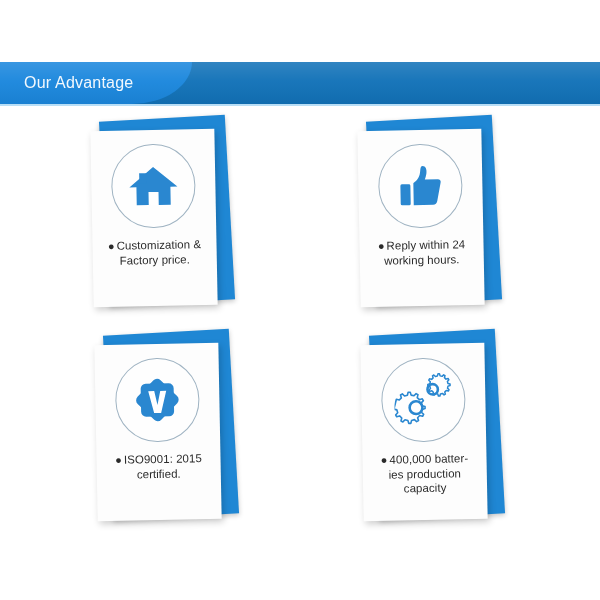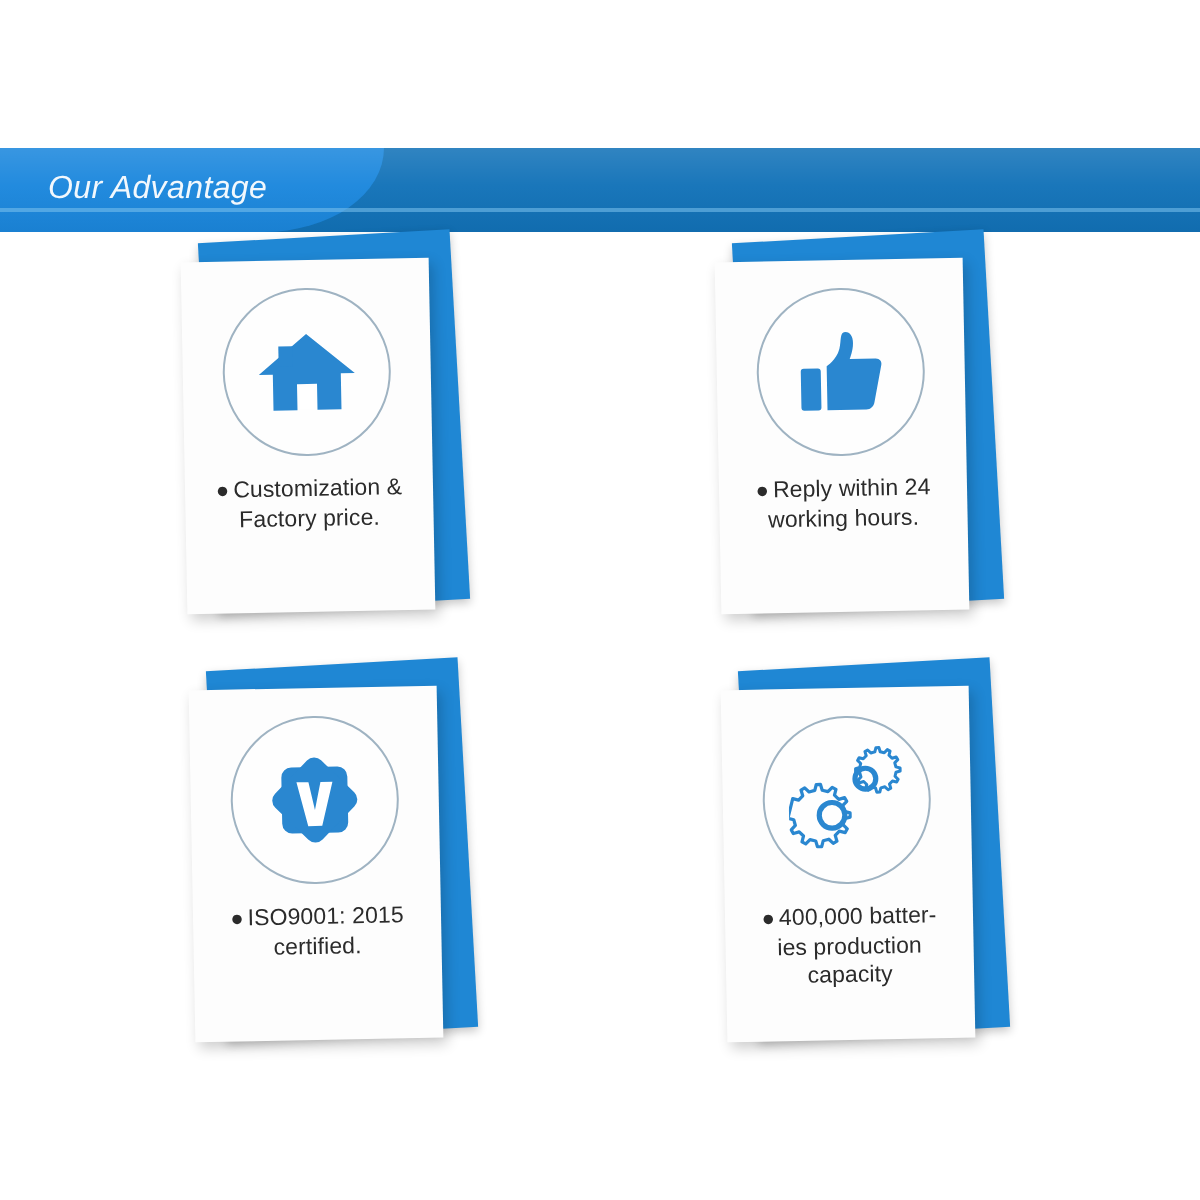--- a/index.html
+++ b/index.html
@@ -17,26 +17,25 @@
     position: relative;
     width: 600px;
     height: 600px;
     background: #ffffff;
   }
 
   
   .banner {
     position: absolute;
     left: 0;
-    top: 74px;
+    top: 62px;
     width: 600px;
     height: 42px;
     background: #1272b8;
     overflow: hidden;
-    font-style: italic;
   }
   .banner-sheen {
     position: absolute;
     left: 0;
     top: 0;
     width: 600px;
     height: 42px;
     background: linear-gradient(to bottom, rgba(255,255,255,0.13) 0%, rgba(255,255,255,0.03) 45%, rgba(0,0,0,0.05) 100%);
     pointer-events: none;
   }

